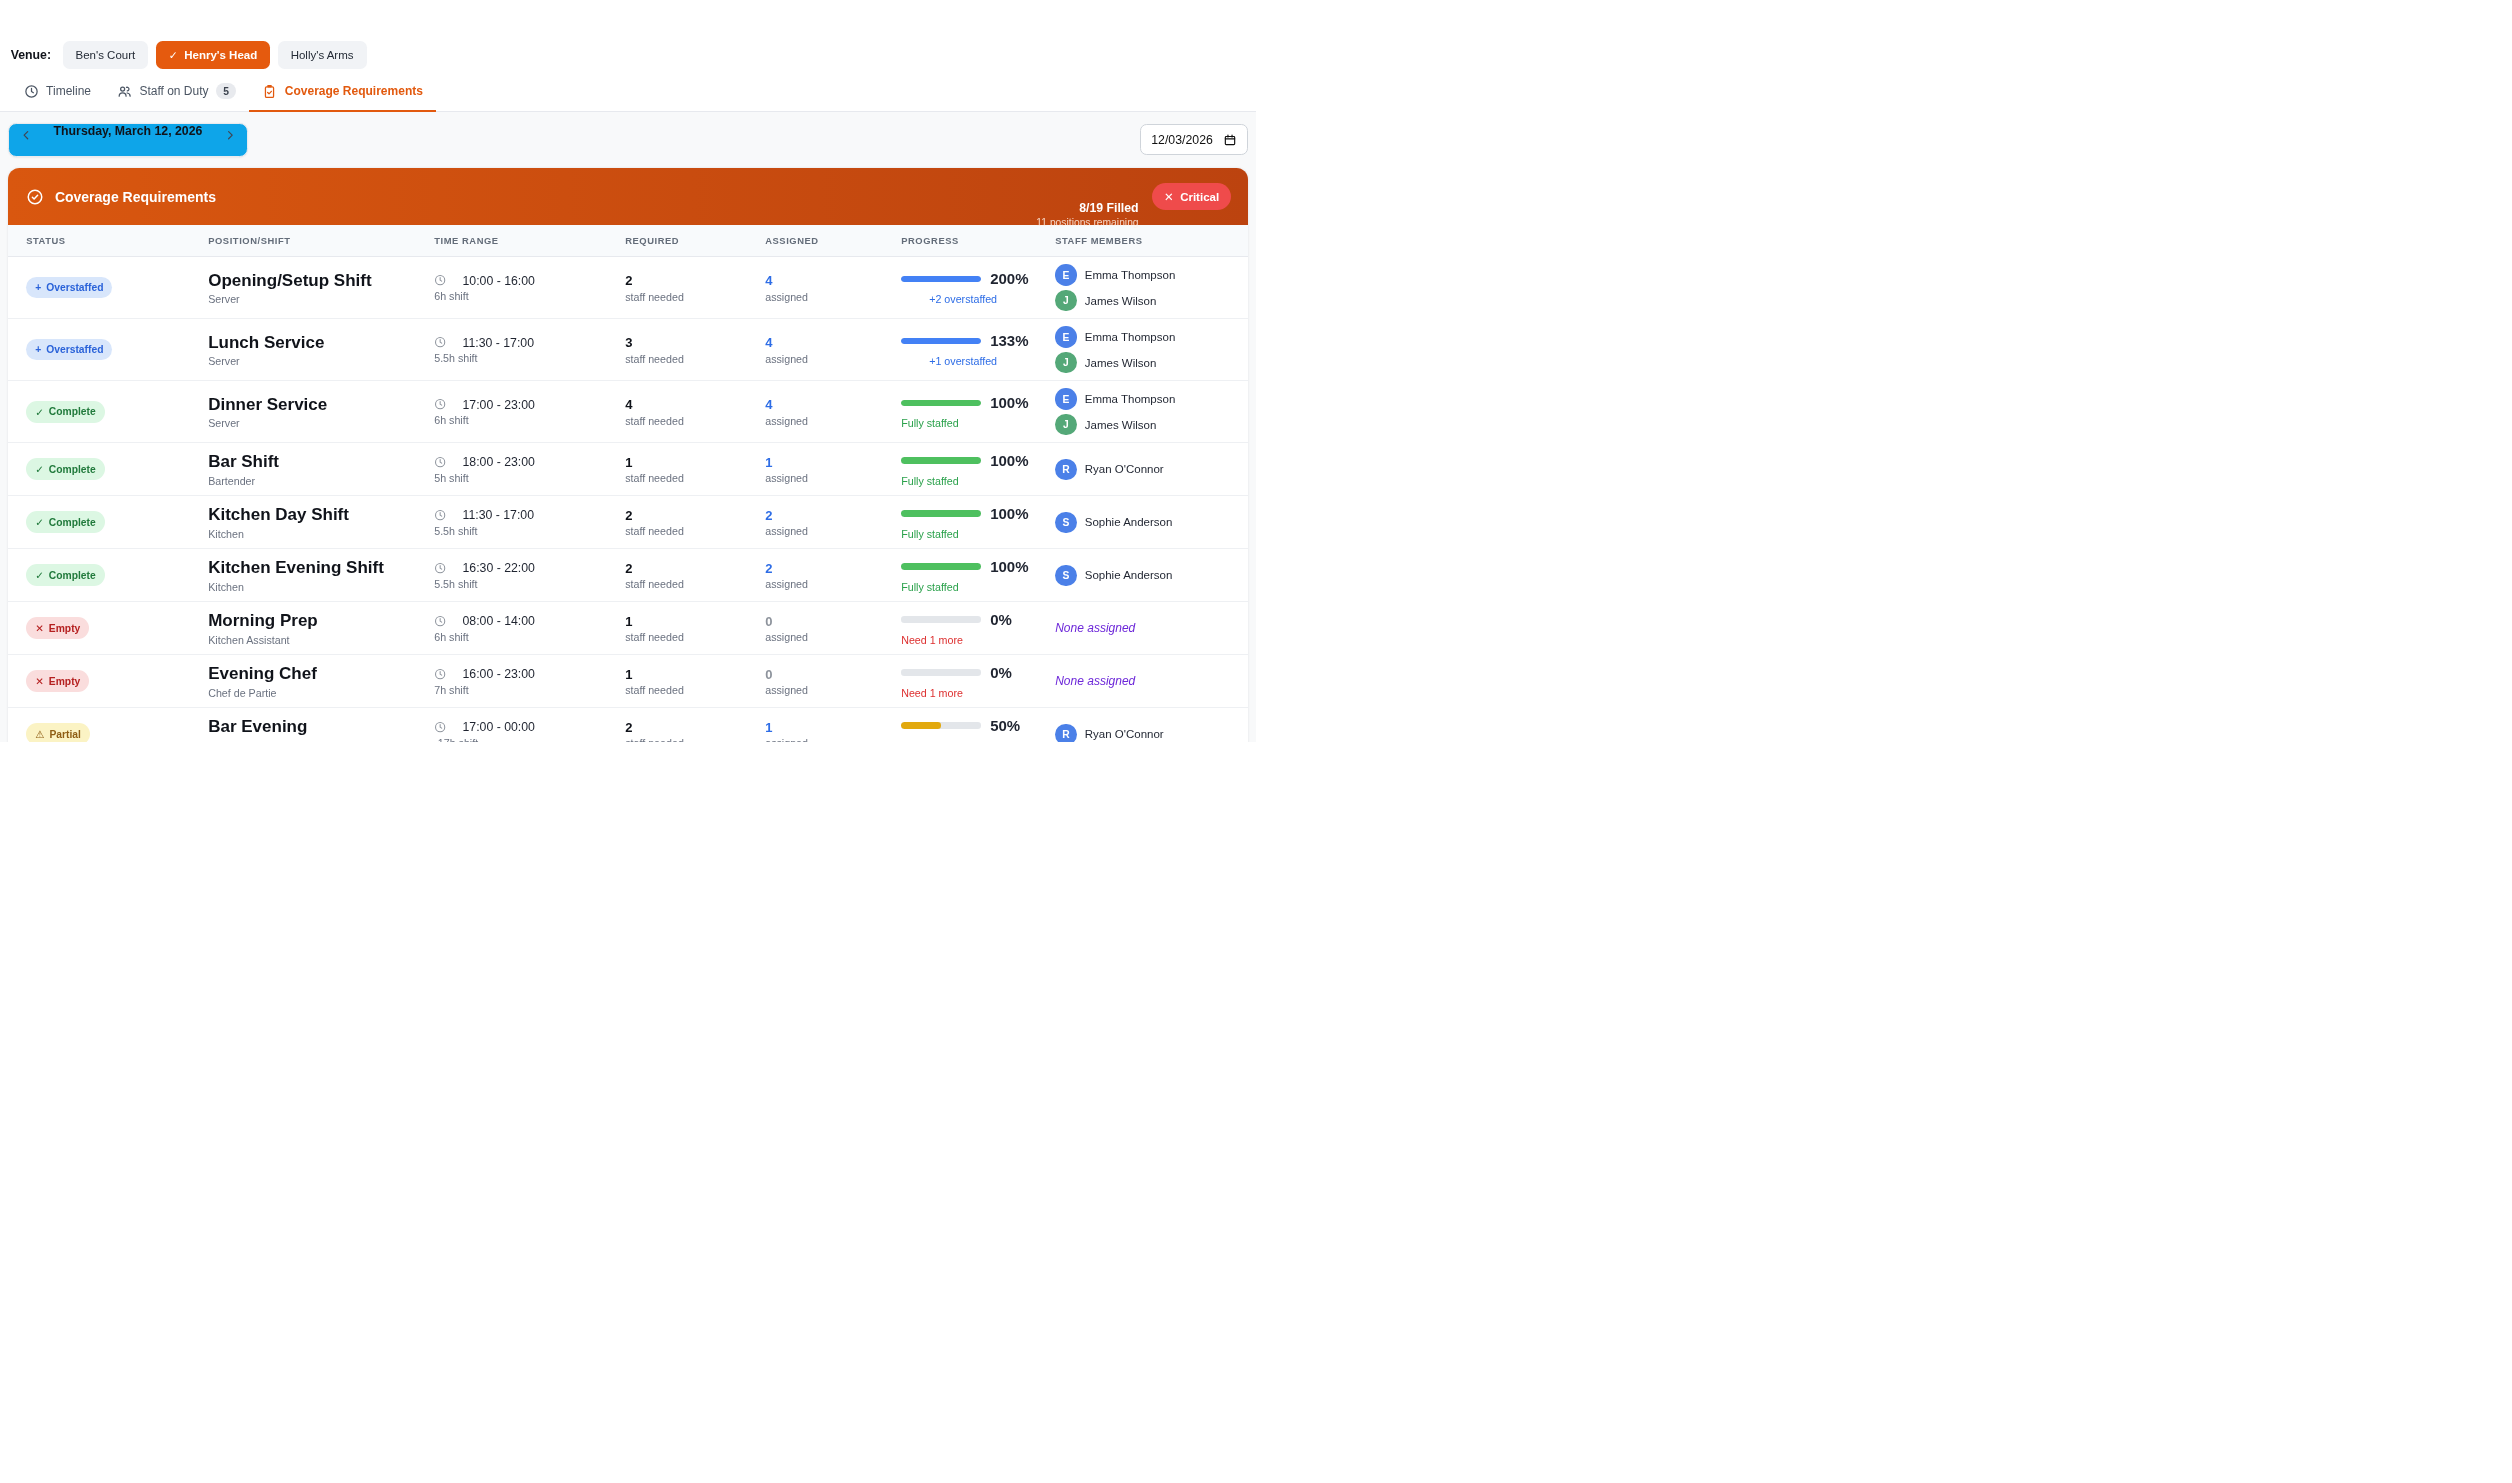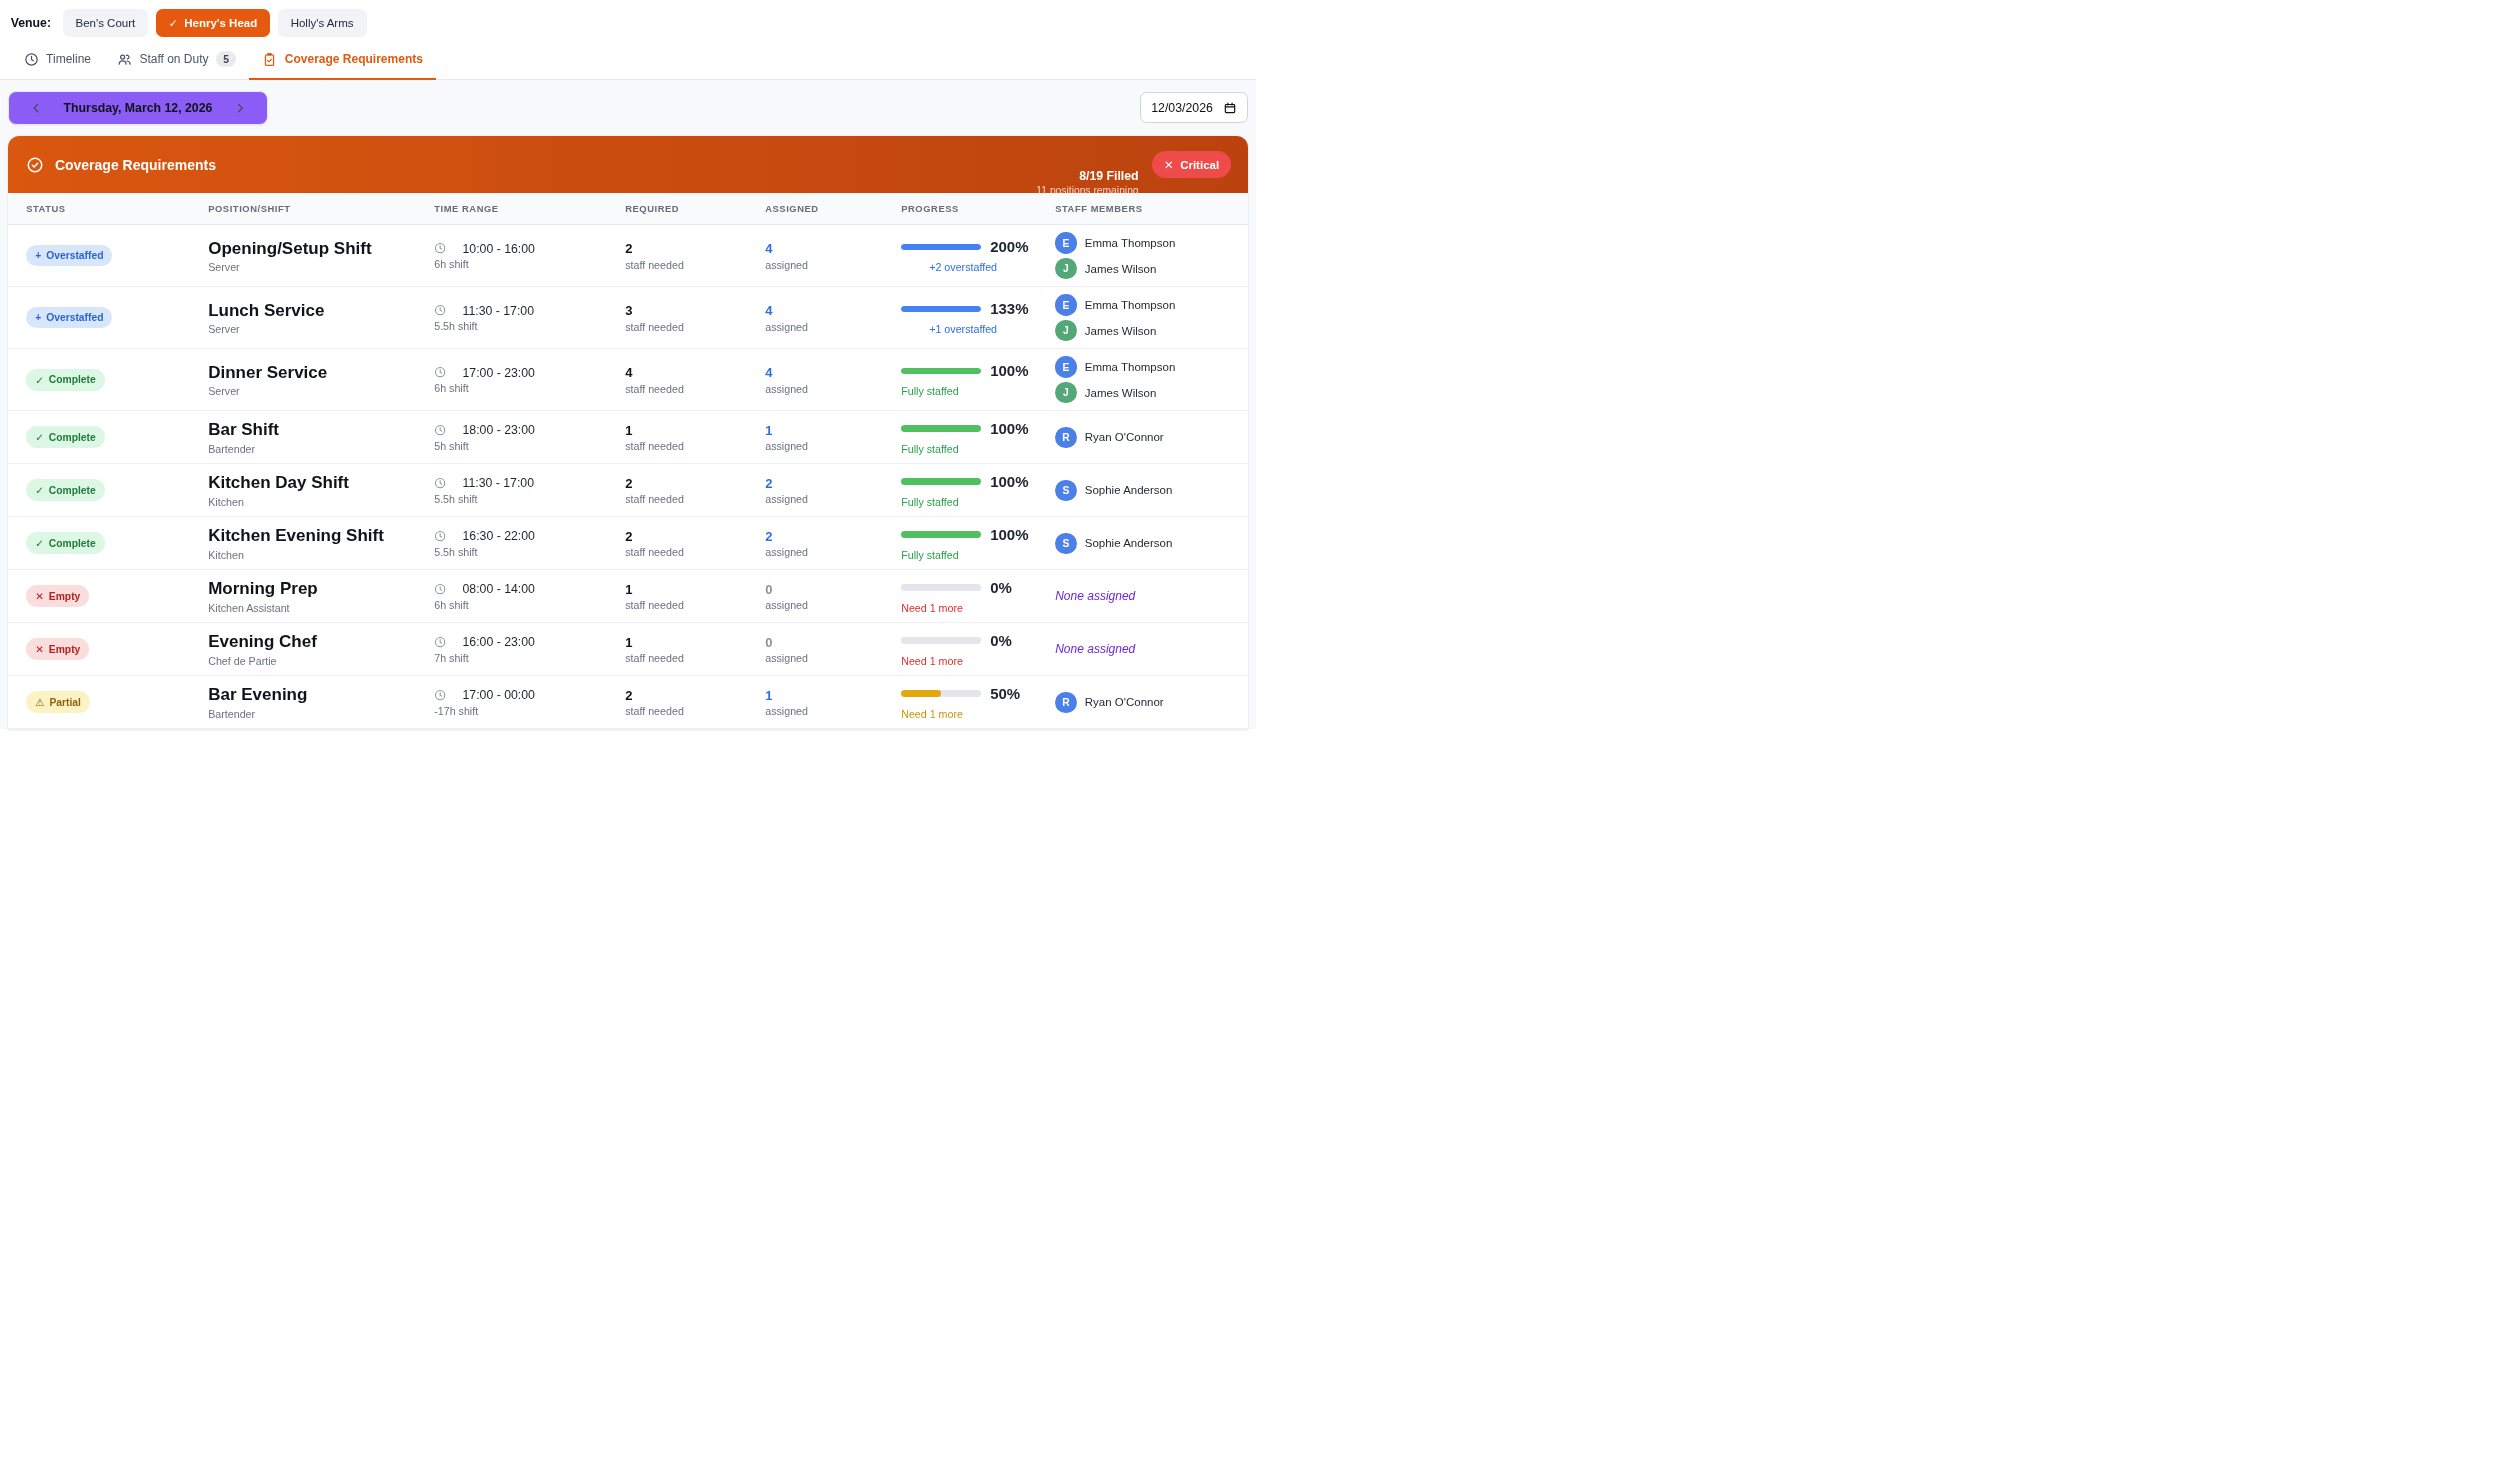--- a/index.html
+++ b/index.html
@@ -1,40 +1,40 @@
 <!DOCTYPE html>
 <html style="font-size:13px"><head>
 <meta charset="utf-8">
 <style>
   * { margin:0; padding:0; box-sizing:border-box; }
   html,body { width:1256px; height:742px; overflow:hidden; }
   body { font-family:"Liberation Sans","DejaVu Sans",sans-serif; background:#fff; color:#10131a; }
 
   
-  .venue-bar { display:flex; align-items:center; gap:7.4px; padding:7.4px 0 0 10.7px; height:39px; background:#fff; }
+  .venue-bar { display:flex; align-items:center; gap:7.4px; padding:7.4px 0 0 10.7px; height:39px; background:#fff;margin-top:32px; }
   .venue-label { font-size:12.3px; font-weight:600; color:#10131a; margin-right:4.1px; }
   .venue-btn { background:#f1f3f6; border:none; border-radius:6.6px; height:28px; padding:0 13px;
                font-size:11.5px; font-weight:500; color:#242b36; cursor:pointer; display:flex; align-items:center; gap:6.6px;
                font-family:inherit; }
   .venue-btn.active { background:#e55a0e; color:#fff; font-weight:600; }
   .venue-btn .check { font-size:10.7px; }
 
   
   .tab-bar { display:flex; align-items:stretch; padding:0 10.7px; border-bottom:0.8px solid #e7e9ee; background:#fff; }
   .tab { display:flex; align-items:center; gap:7.4px; padding:12.3px 13px 10.7px; color:#4b5563; font-size:12px;
          font-weight:500; border-bottom:2.5px solid transparent; margin-bottom:-0.8px; cursor:pointer; }
   .tab.active { color:#e2590e; font-weight:600; border-bottom-color:#e2590e; }
   .tab svg { width:15px; height:15px; }
   .tab-badge { background:#e8eaee; border-radius:821px; padding:2.5px 7.4px; font-size:10.3px; color:#3c434e; font-weight:600; }
 
   
   .content { background:#f8f9fa; height:calc(100% - 81px); }
   .date-row { display:flex; justify-content:space-between; align-items:center; padding:10.7px 8.2px 11.5px; }
-  .date-nav { display:flex; align-items:center; background:#8b5cf6; border:0.8px solid #e9ebef; border-radius:8.2px;
-              height:34px; padding:0 15px; gap:16.4px; box-shadow:0 0.8px 1.6px rgba(16,24,40,.06); }
+  .date-nav { display:flex; align-items:flex-start; background:#0ea5e9; border:0.8px solid #e9ebef; border-radius:8.2px;
+              height:34px; padding:0 5px; gap:16.4px; box-shadow:0 0.8px 1.6px rgba(16,24,40,.06); }
   .nav-btn { width:23px; height:23px; display:flex; align-items:center; justify-content:center; background:none;
              border:none; color:#3f4754; cursor:pointer; border-radius:5px; }
   .nav-btn svg { width:12.3px; height:12.3px; }
   .date-label { font-size:12.3px; font-weight:600; color:#10131a; }
   .date-input { display:flex; align-items:center; gap:10px; background:#fff; border:0.8px solid #cfd4da;
                 border-radius:6.6px; height:31px; padding:0 10px; font-size:12.3px; color:#111; cursor:pointer; }
   .date-input svg { width:14px; height:14px; }
 
   
   .card { margin:0 8.2px; border-radius:11.5px 11.5px 0 0; overflow:hidden; background:#fff;

